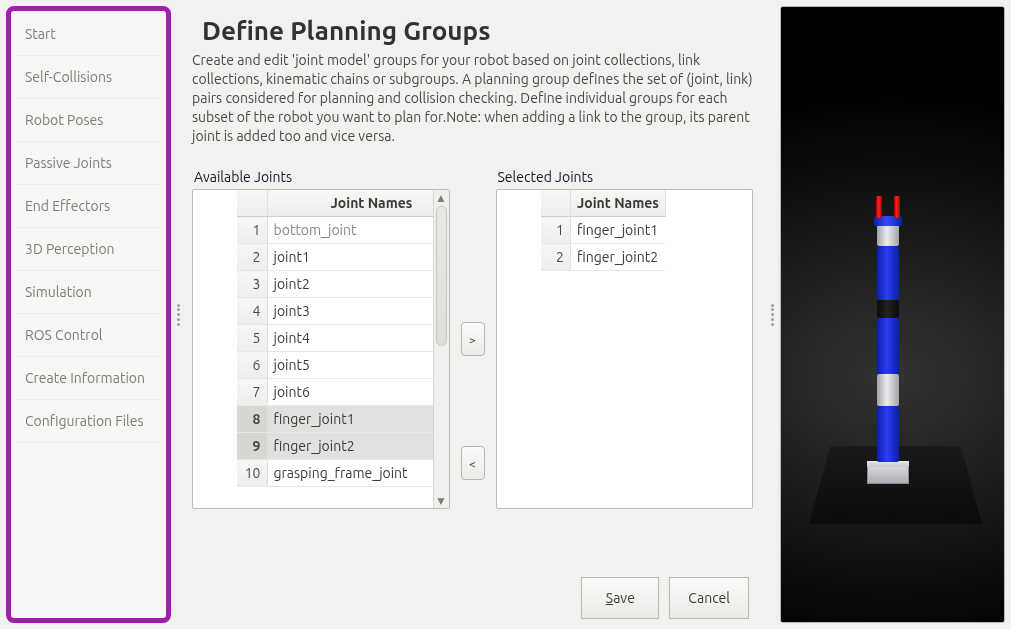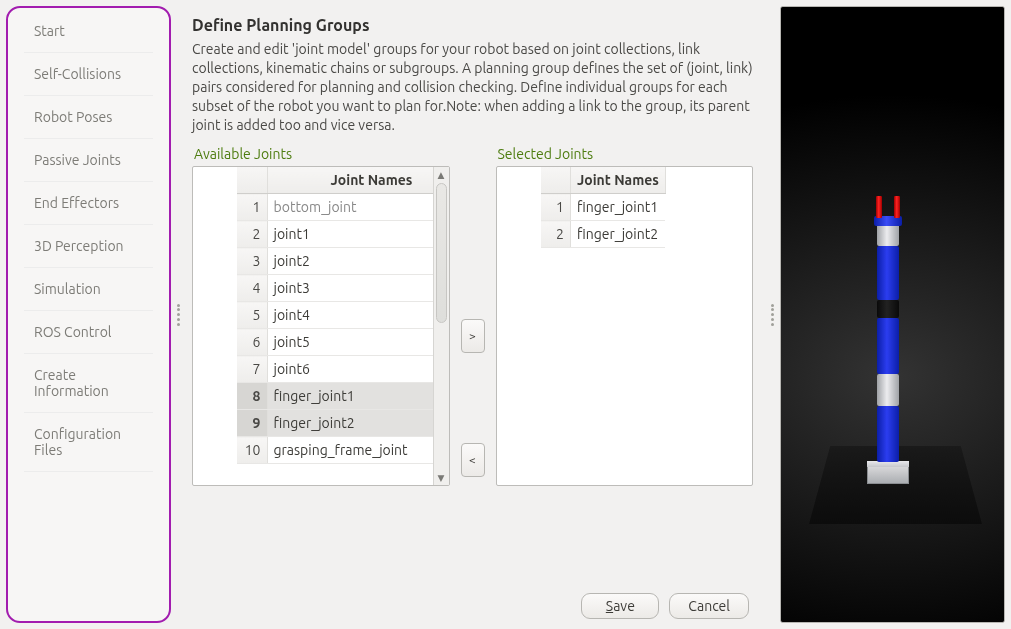--- a/index.html
+++ b/index.html
@@ -13,26 +13,26 @@
     overflow: hidden;
   }
   .app {
     display: flex;
     width: 100%; height: 100%;
   }
   
   .sidebar {
     width: 165px;
     background: #f7f6f5;
-    border: 2px solid #a21caf;
-    border-radius: 14px;
+    border: 5px solid #a21caf;
+    border-radius: 8px;
     margin: 6px 4px 6px 6px;
     display: flex;
     flex-direction: column;
-    padding: 2px 16px;
+    padding: 2px 4px;
   }
   .sidebar-item {
     padding: 13px 10px;
     color: #7d7c77;
     cursor: pointer;
     font-size: 14px;
     border-bottom: 1px solid #ececec;
   }
   .sidebar-item:last-child { border-bottom: none; }
   
@@ -56,29 +56,29 @@
   }
   
   .main {
     flex: 1;
     padding: 10px 16px 10px 10px;
     display: flex;
     flex-direction: column;
     min-width: 0;
   }
   h1 {
-    margin: 6px 0 6px 0;
-    font-size: 16px;
+    margin: 6px 0 6px 10px;
+    font-size: 26px;
     font-weight: 700;
     color: #333230;
   }
   .description {
     line-height: 1.35;
     color: #4a4946;
-    margin-bottom: 10px;
+    margin-bottom: 22px;
   }
   h2 {
     font-size: 16.5px;
     font-weight: 700;
     margin: 6px 0 4px 0;
     color: #333230;
   }
   .editor {
     display: flex;
     gap: 10px;
@@ -86,21 +86,21 @@
     min-height: 0;
   }
   .col {
     flex: 1;
     display: flex;
     flex-direction: column;
     min-width: 0;
   }
   .col-label {
     font-size: 14px;
-    color: #4d7c0f;
+    color: #0f172a;
     margin: 2px 0 4px 2px;
   }
   .list-frame {
     border: 1px solid #bdbcb9;
     background: #fff;
     height: 320px;
     border-radius: 2px;
     display: flex;
     overflow: hidden;
   }
@@ -194,23 +194,23 @@
   }
   
   .footer {
     display: flex;
     justify-content: flex-end;
     gap: 10px;
     padding: 12px 4px 0 0;
   }
   .btn {
     min-width: 78px;
-    padding: 4px 18px;
+    padding: 12px 18px;
     border: 1px solid #b7b6b2;
-    border-radius: 9px;
+    border-radius: 0;
     background: linear-gradient(#fbfaf9,#eceae7);
     font-size: 14px;
     color: #3c3b37;
     cursor: pointer;
     text-align: center;
   }
   .btn .u { text-decoration: underline; }
   
   .viewer-wrap {
     width: 225px;

